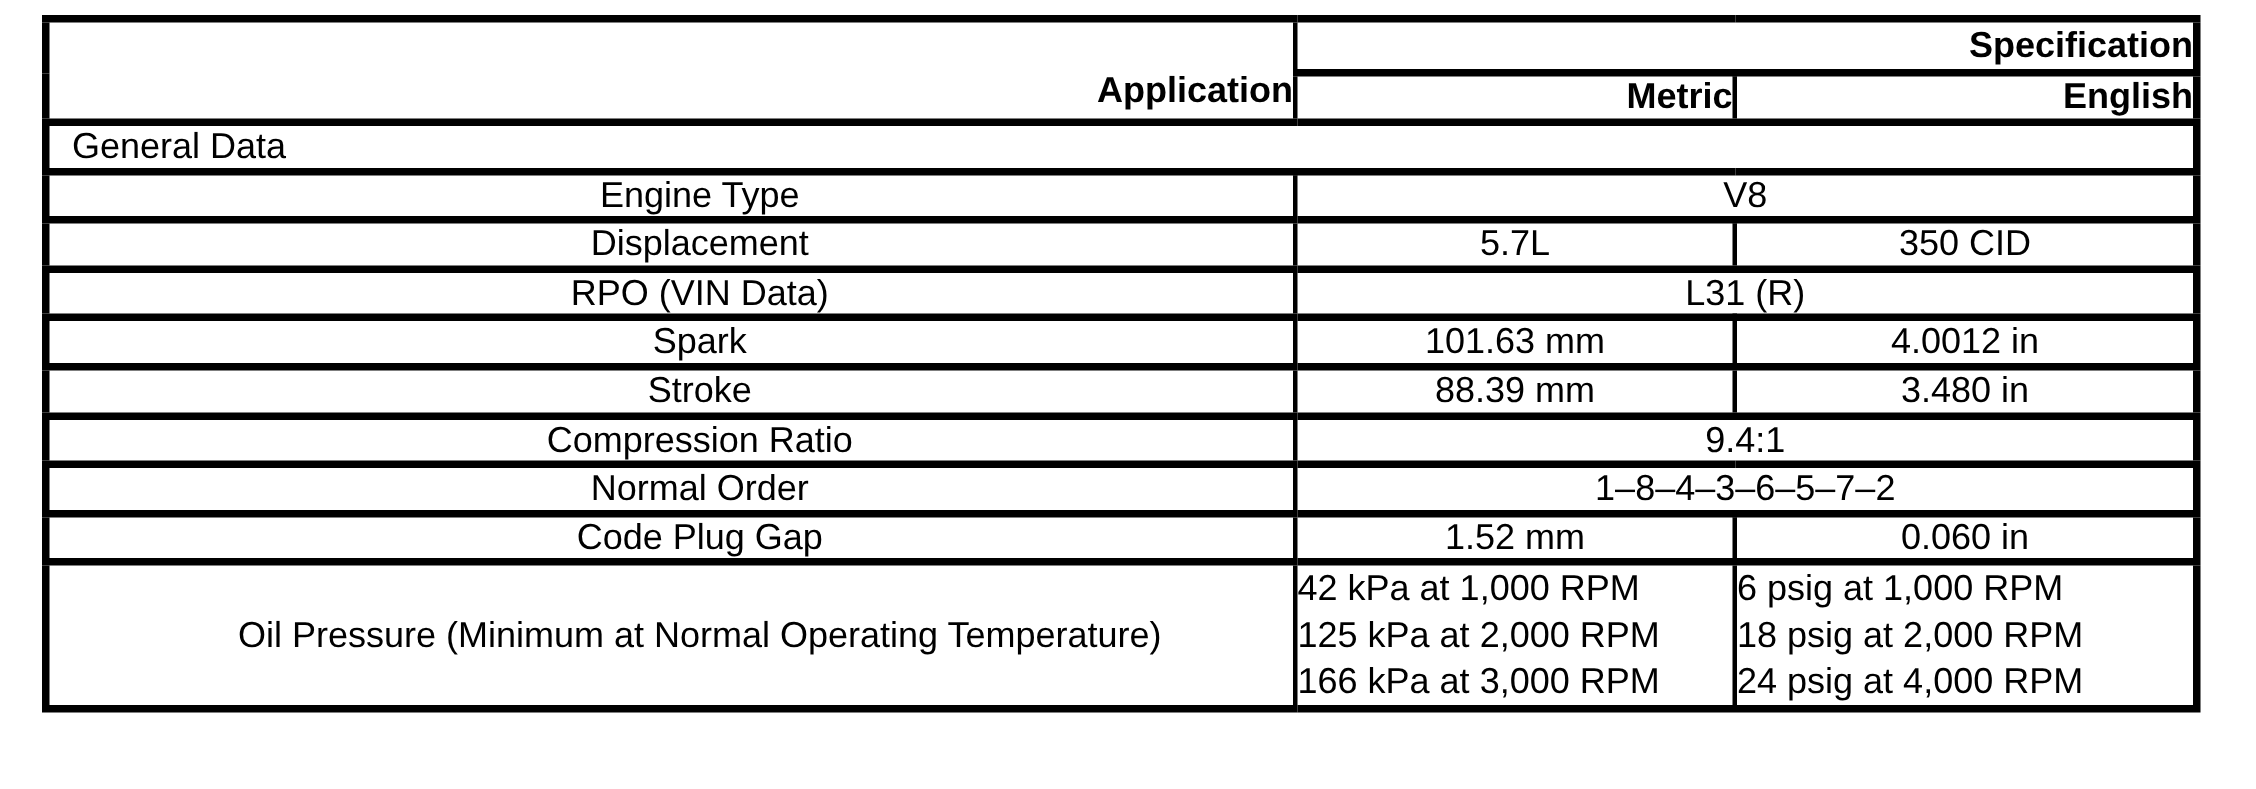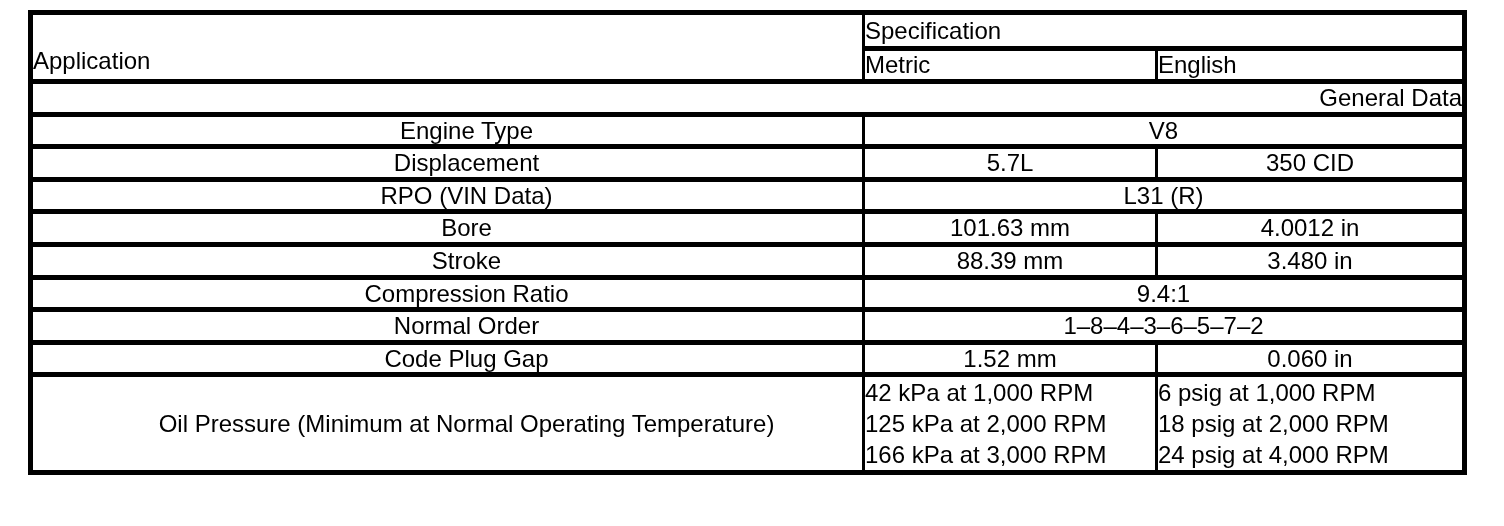--- a/index.html
+++ b/index.html
@@ -29,29 +29,29 @@
     border: 3px solid #000;
     border-top-width: 5px;
     border-bottom-width: 5px;
     padding: 0;
     font-size: 24px;
     line-height: 1.15;
     vertical-align: middle;
     white-space: nowrap;
     overflow: hidden;
   }
-  th { font-weight: normal; text-align: left; }
+  th { font-weight: bold; text-align: right; }
   tr.hrow1 { height: 36px; }
   tr.hrow2 { height: 33px; }
   tr.section-row { height: 30px; }
   tr.data-row { height: 31px; }
   tr.oil-row { height: 96px; }
   .th-app { vertical-align: bottom; padding-bottom: 4px; }
   .label-cell { text-align: center; padding-left: 38px; }
-  .section-cell { text-align: right; padding-left: 15px; }
+  .section-cell { text-align: left; padding-left: 15px; }
   .value-cell { text-align: center; }
   .multiline div { text-align: left; line-height: 31px; }
 </style>
 </head>
 <body>
 
 <table class="spec">
   <colgroup>
     <col class="c1">
       <col class="c2">
@@ -78,21 +78,21 @@
     <tr class="data-row">
       <td class="label-cell">Displacement</td>
       <td class="value-cell">5.7L</td>
       <td class="value-cell">350 CID</td>
     </tr>
     <tr class="data-row">
       <td class="label-cell">RPO (VIN Data)</td>
       <td colspan="2" class="value-cell">L31 (R)</td>
     </tr>
     <tr class="data-row">
-      <td class="label-cell">Bore</td>
+      <td class="label-cell">Spark</td>
       <td class="value-cell">101.63 mm</td>
       <td class="value-cell">4.0012 in</td>
     </tr>
     <tr class="data-row">
       <td class="label-cell">Stroke</td>
       <td class="value-cell">88.39 mm</td>
       <td class="value-cell">3.480 in</td>
     </tr>
     <tr class="data-row">
       <td class="label-cell">Compression Ratio</td>

